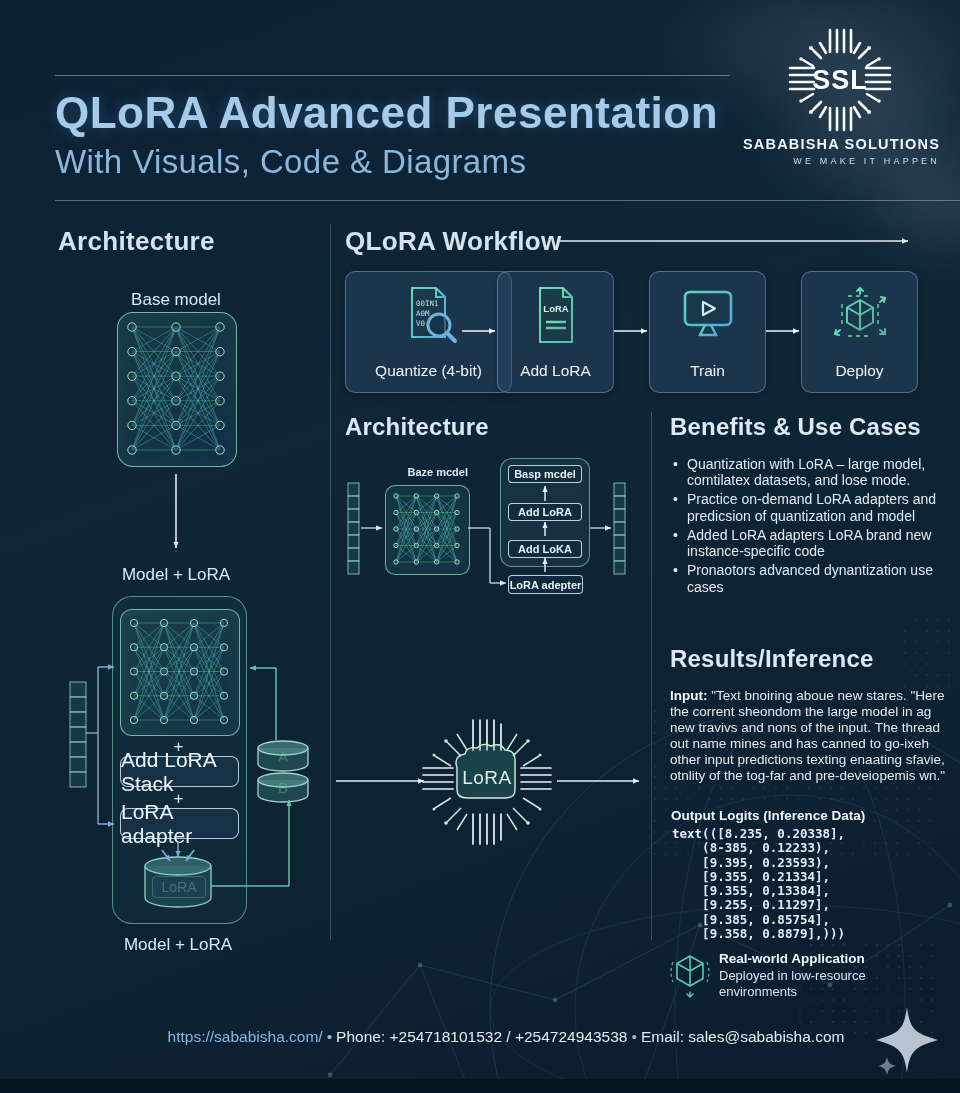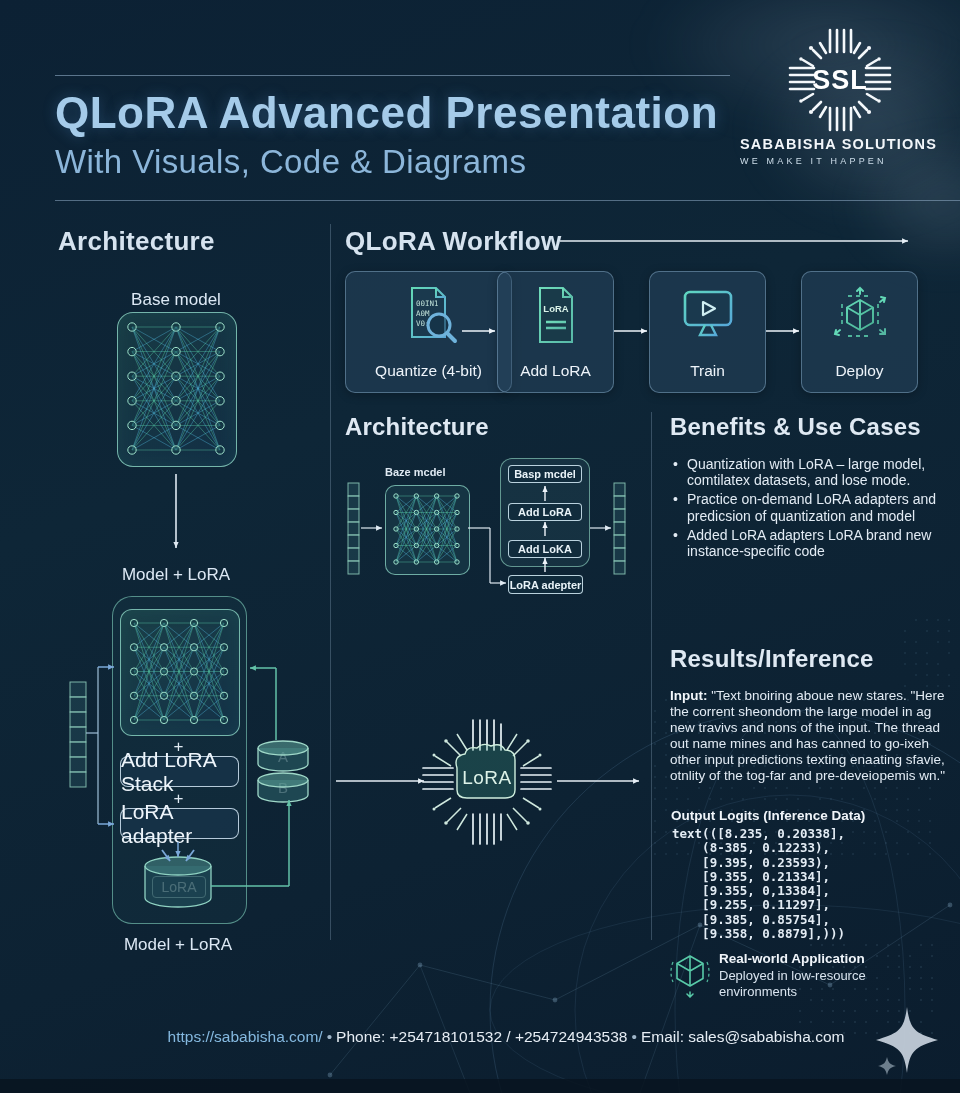--- a/index.html
+++ b/index.html
@@ -8,21 +8,21 @@
         background:linear-gradient(160deg,#0c2134 0%,#0e2637 38%,#0d2233 70%,#0b1d2e 100%);}
   .abs{position:absolute;}
   
   .cloud{position:absolute;border-radius:50%;filter:blur(20px);pointer-events:none;}
   
   .hrule{position:absolute;height:1px;background:rgba(170,200,228,.5);}
   .vrule{position:absolute;width:1px;background:rgba(165,195,220,.28);}
   
   .title{position:absolute;left:55px;top:88px;font-size:44px;font-weight:600;letter-spacing:.5px;color:#a5cbe9;text-shadow:0 0 14px rgba(80,140,200,.35);}
   .subtitle{position:absolute;left:55px;top:143px;font-size:33px;font-weight:500;letter-spacing:.4px;color:#8cb6da;}
-  .logo-wrap{position:absolute;left:740px;top:28px;width:200px;text-align:left;}
+  .logo-wrap{position:absolute;left:740px;top:28px;width:200px;text-align:right;}
   .logo-company{font-size:14.5px;font-weight:bold;color:#f2f6fa;letter-spacing:1.2px;margin-top:4px;}
   .logo-tagline{font-size:9px;color:#cfdfeb;letter-spacing:3.2px;margin-top:4px;}
   
   .h1{position:absolute;font-size:26px;font-weight:600;color:#d6e3ef;letter-spacing:.3px;}
   .h2{position:absolute;font-size:24px;font-weight:600;color:#dfe9f3;letter-spacing:.2px;}
   
   .dlabel{position:absolute;font-size:17px;color:#dce8f4;text-align:center;}
   .net-box{position:absolute;border:1.5px solid rgba(150,225,205,.75);border-radius:16px;
            background:linear-gradient(140deg,rgba(45,100,95,.35),rgba(25,60,90,.42));box-shadow:0 0 18px rgba(40,120,110,.18) inset;}
   .big-container{position:absolute;border:1.5px solid rgba(130,210,190,.6);border-radius:20px;background:rgba(35,75,90,.18);}
@@ -31,21 +31,21 @@
   .plus{position:absolute;color:#dfe9f2;font-size:17px;text-align:center;}
   .cyl-label{position:absolute;color:#f0f6fa;font-size:15px;text-align:center;}
   .lora-tag{position:absolute;border:1px solid #bfe3d8;border-radius:4px;background:rgba(20,50,65,.8);
             color:#e9f5f0;font-size:14px;display:flex;align-items:center;justify-content:center;}
   
   .wf-card{position:absolute;top:271px;height:120px;border:1px solid rgba(160,200,230,.4);border-radius:10px;
            background:rgba(44,76,102,.45);box-shadow:0 2px 10px rgba(0,0,0,.25);}
   .wf-icon{position:absolute;left:50%;top:12px;transform:translateX(-50%);}
   .wf-label{position:absolute;left:0;right:0;bottom:12px;text-align:center;font-size:15.5px;color:#eef4fa;}
   
-  .mini-label{position:absolute;font-size:11px;font-weight:bold;color:#dfe9f2;text-align:left;}
+  .mini-label{position:absolute;font-size:11px;font-weight:bold;color:#dfe9f2;text-align:right;}
   .mini-container{position:absolute;border:1px solid rgba(150,220,200,.6);border-radius:12px;background:rgba(60,110,120,.18);}
   .mini-pill{position:absolute;border:1px solid rgba(205,230,240,.9);border-radius:4px;background:rgba(16,44,60,.85);
              color:#e9f3f8;font-size:11px;font-weight:bold;display:flex;align-items:center;justify-content:center;}
   .mini-netbox{position:absolute;border:1.2px solid rgba(150,225,205,.7);border-radius:10px;background:rgba(40,90,100,.3);}
   .chip-label{position:absolute;font-size:19px;color:#ddf2e8;text-align:center;letter-spacing:.5px;}
   
   .bullets{position:absolute;left:672px;top:456px;width:272px;margin:0;padding:0;list-style:none;
            font-size:14px;line-height:1.16;color:#e2ebf4;}
   .bullets li{position:relative;padding-left:15px;margin-bottom:3px;}
   .bullets li::before{content:"•";position:absolute;left:1px;top:0;color:#e2ebf4;}
@@ -984,20 +984,21 @@
   </g>
   <path d="M40 52 q-4 -12 8 -14 q2 -8 12 -6 q6 -6 14 -2 q10 -4 14 4 q10 0 10 10 v30 q0 8 -10 8 h-38 q-10 0 -10 -8 z" fill="rgba(60,150,130,.28)" stroke="#cfeede" stroke-width="1.4"></path>
 </svg>
 <div class="chip-label" style="left:427px;top:767px;width:120px;">LoRA</div>
 
 <div class="h2" style="left:670px;top:413px;">Benefits &amp; Use Cases</div>
 <ul class="bullets">
   <li>Quantization with LoRA – large model, comtilatex datasets, and lose mode.</li>
   <li>Practice on-demand LoRA adapters and predicsion of quantization and model</li>
   <li>Added LoRA adapters LoRA brand new instance-specific code</li>
+  <li>Pronaotors advanced dynantization use cases</li>
 </ul>
 
 <div class="h2" style="left:670px;top:645px;">Results/Inference</div>
 <div class="input-para">
   <b>Input:</b><span> "Text bnoiring aboue new stares. "Here the corrent sheondom the large model in ag new travivs and nons of the input. The thread out name mines and has canned to go-ixeh other input predictions texting enaating sfavie, otnlity of the tog-far and pre-deveiopemis wn."</span>
 </div>
 
 <div class="logits-h">Output Logits (Inference Data)</div>
 <div class="code">
   <div>text(([8.235, 0.20338],</div>

